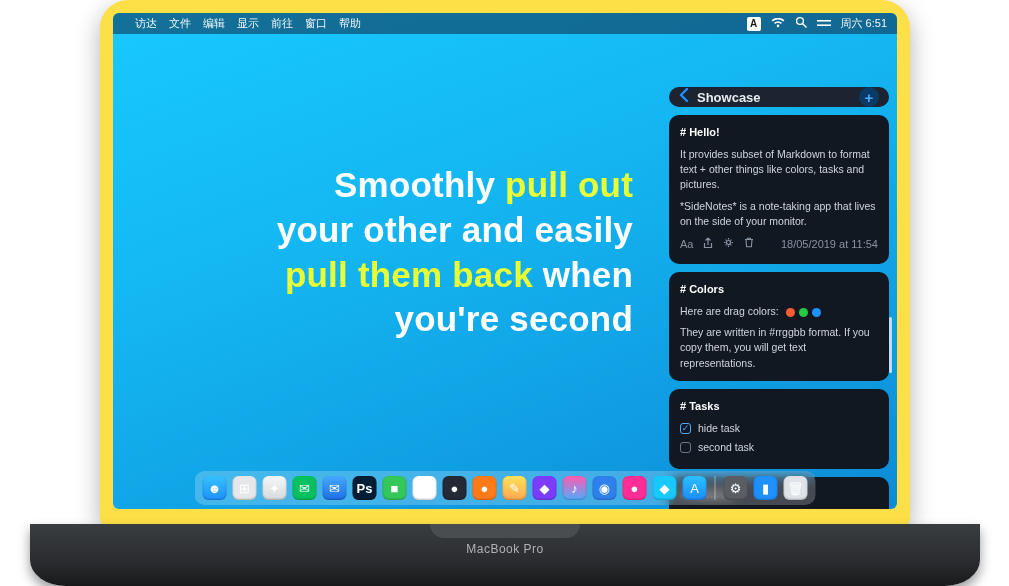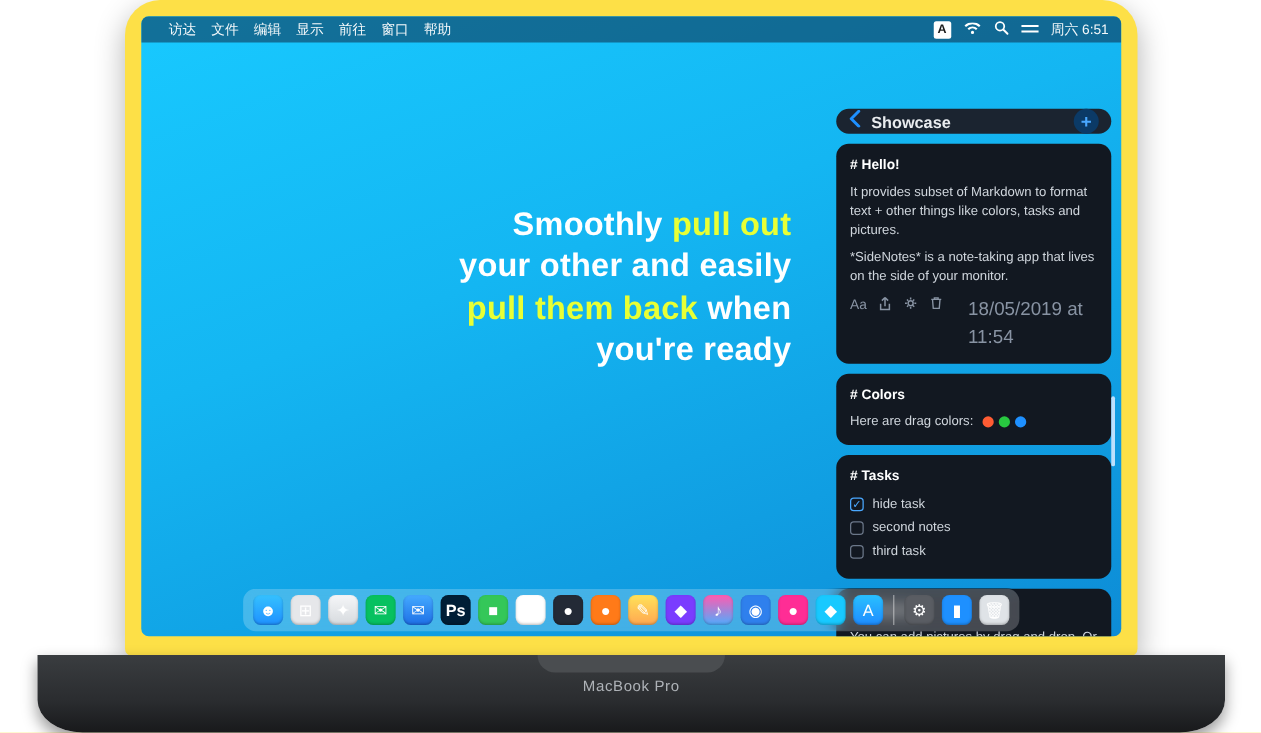--- a/index.html
+++ b/index.html
@@ -37,21 +37,21 @@
   .menubar .spacer { flex:1; }
   .menubar .item { opacity:.95; white-space:nowrap; }
   .apple { font-size:13px; }
   .status { display:flex; align-items:center; gap:10px; }
   .status .glyph { font-size:12px; }
   .ime { display:inline-block; width:14px; height:14px; background:#fff; color:#1a1a1a; font-size:10px; font-weight:700; text-align:center; line-height:14px; border-radius:2px; }
 
   
   .headline {
     position:absolute; left:40px; top:150px; width:480px;
-    color:#fff; font-weight:700; font-size:26px; line-height:1.28; text-align:right;
+    color:#fff; font-weight:700; font-size:35px; line-height:1.28; text-align:right;
     letter-spacing:.2px;
   }
   .headline .hl { color:#e8ff35; }
 
   
   .panel {
     position:absolute; right:8px; top:33px; width:220px; bottom:45px;
     display:flex; flex-direction:column; gap:8px;
     color:#e9ecef;
     margin-top:41px;
@@ -73,21 +73,21 @@
   }
   .card h3 { font-size:11px; color:#fff; font-weight:700; margin-bottom:6px; }
   .card p + p { margin-top:6px; }
   .card.cut { border-bottom-left-radius:0; border-bottom-right-radius:0; }
 
   .card-toolbar {
     display:flex; align-items:flex-start; gap:10px; margin-top:8px;
     color:#8893a3; font-size:11px;
   }
   .card-toolbar .sp { flex:1; }
-  .timestamp { font-size:15px; color:#8893a3; }
+  .timestamp { font-size:11px; color:#8893a3; }
 
   .swatches { display:inline-flex; gap:4px; vertical-align:middle; margin-left:4px; }
   .sw { width:9px; height:9px; border-radius:50%; display:inline-block; }
 
   .task { display:flex; align-items:center; gap:7px; margin:4px 0; }
   .box { width:11px; height:11px; border:1px solid #6b7789; border-radius:3px; display:flex; align-items:center; justify-content:center; font-size:9px; color:#4aa8ff; }
   .box.checked { border-color:#4aa8ff; }
 
   .scroll-indicator {
     position:absolute; right:-3px; top:230px; width:3px; height:56px;
@@ -167,21 +167,21 @@
               </svg>
           </span>
           <span class="item">周六 6:51</span>
         </div>
       </div>
 
       <div class="headline">
         <div><span>Smoothly </span><span class="hl">pull out</span></div>
         <div>your other and easily</div>
         <div><span class="hl">pull them back</span><span> when</span></div>
-        <div>you're ready</div>
+        <div>you're second</div>
       </div>
 
       <div class="panel">
         <div class="scroll-indicator"></div>
 
         <div class="panel-header">
           <span class="back">
             <svg width="10" height="14" viewBox="0 0 10 14">
                 <path d="M8 1 2 7l6 6" fill="none" stroke="#1e90ff" stroke-width="2.4" stroke-linecap="round" stroke-linejoin="round"></path>
               </svg>
@@ -220,35 +220,32 @@
         <div class="card">
           <h3># Colors</h3>
           <p>
             <span>Here are drag colors:</span>
             <span class="swatches">
               <span class="sw" style="background:#ff5c33"></span>
               <span class="sw" style="background:#28c840"></span>
               <span class="sw" style="background:#1e90ff"></span>
             </span>
           </p>
+          <p>They are written in #rrggbb format. If you copy them, you will get text representations.</p>
         </div>
 
         <div class="card">
           <h3># Tasks</h3>
           <div class="task">
             <span class="box checked">✓</span>
             <span>hide task</span>
           </div>
           <div class="task">
             <span class="box"></span>
-            <span>second notes</span>
-          </div>
-          <div class="task">
-            <span class="box"></span>
-            <span>third task</span>
+            <span>second task</span>
           </div>
         </div>
 
         <div class="card cut">
           <h3># Pictures</h3>
           <p>You can add pictures by drag and drop. Or by opening file. Paste image from an image editor app.</p>
         </div>
       </div>
 
       <div class="dock" id="dock">

